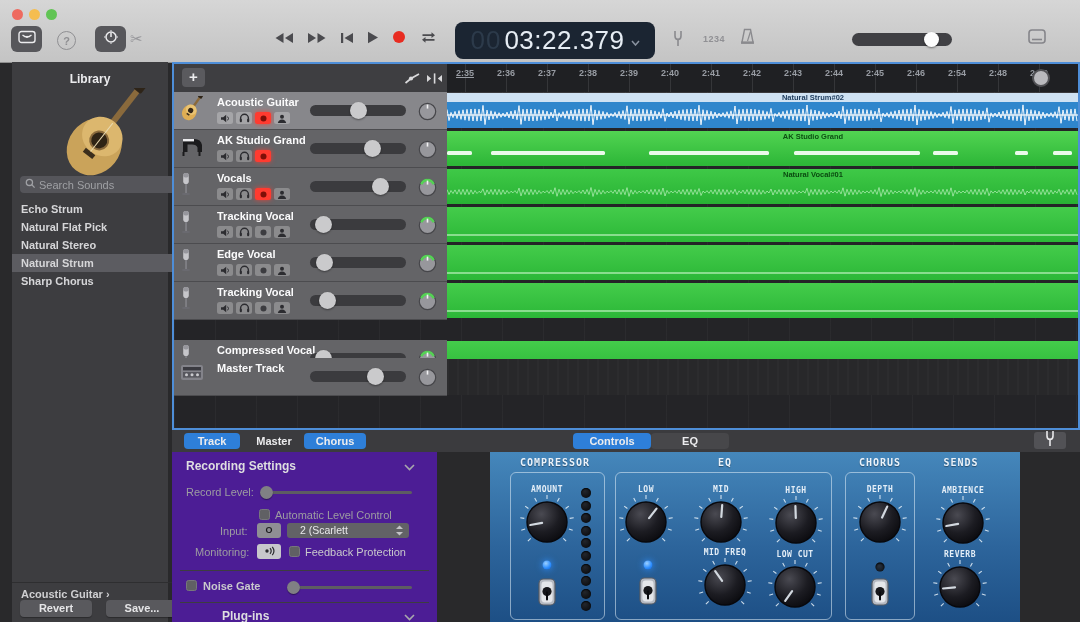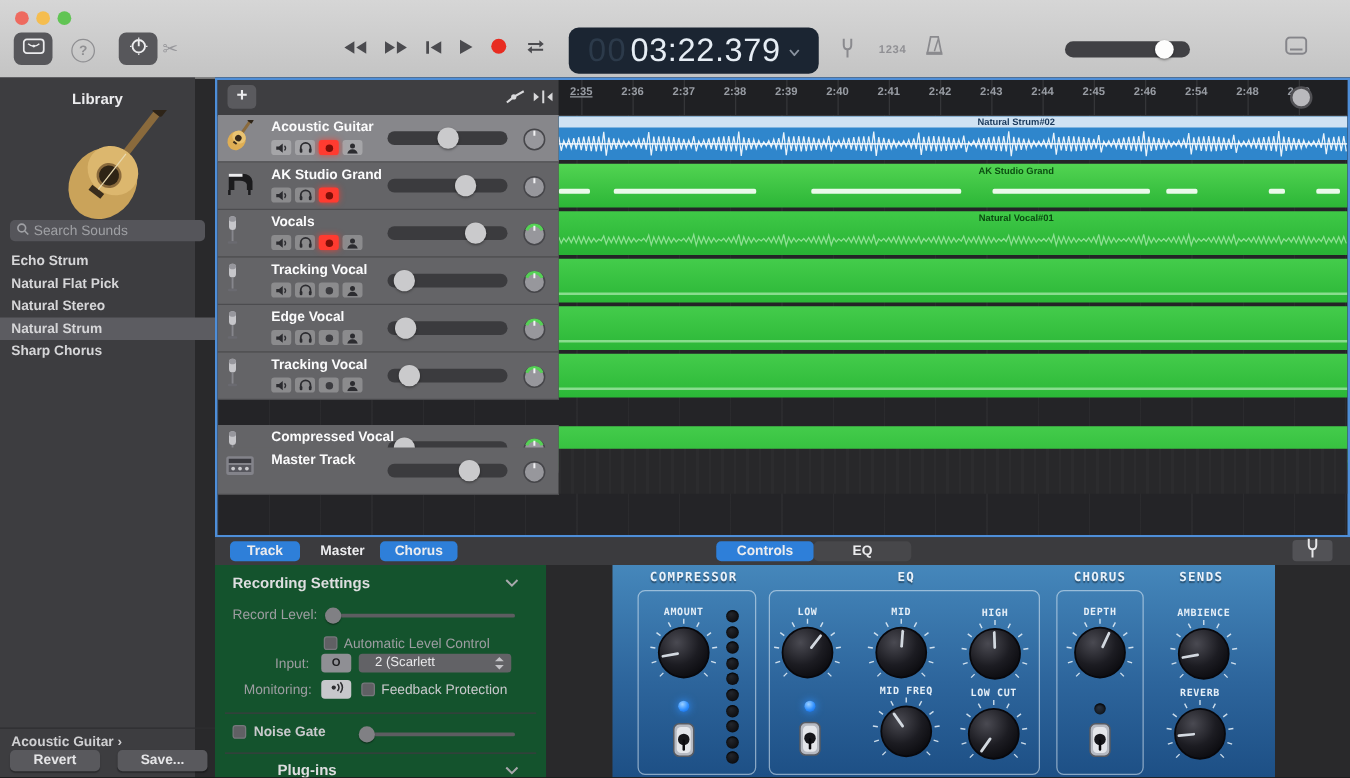--- a/index.html
+++ b/index.html
@@ -20,21 +20,21 @@
   #transport{left:274px;top:30px;display:flex;gap:13px;align-items:center;}
   #lcd{left:455px;top:22px;width:200px;height:37px;border-radius:8px;background:#1b2532;
        display:flex;align-items:center;justify-content:center;}
   #lcd .dim{color:#2c3a4a;font-size:26px;font-weight:300;letter-spacing:1px;}
   #lcd .time{color:#e6edf4;font-size:26px;font-weight:300;letter-spacing:0.5px;margin-left:3px;}
   #lcd .chev{margin-left:6px;}
   #countIn{left:703px;top:34px;font-size:9px;font-weight:700;color:#909094;letter-spacing:0.5px;}
   #volSlider{left:852px;top:33px;width:100px;height:13px;border-radius:7px;background:#404044;}
   #volKnob{width:15px;height:15px;border-radius:50%;background:#fdfdfd;top:-1px;box-shadow:0 1px 2px rgba(0,0,0,.45);}
   
-  #library{left:0;top:62px;width:156px;height:560px;background:#3d3d40;}
+  #library{left:12px;top:62px;width:156px;height:560px;background:#3d3d40;}
   #libTitle{left:0;top:10px;width:100%;text-align:center;font-size:12px;font-weight:700;color:#ececee;}
   #libSearch{left:8px;top:114px;width:156px;height:17px;background:#55555a;border-radius:4px;
              display:flex;align-items:center;padding:0 5px;box-sizing:border-box;gap:3px;}
   #libSearch span{color:#9fa0a4;font-size:11px;}
   .libItem{left:0;width:172px;height:18px;line-height:18px;padding-left:9px;box-sizing:border-box;
            font-size:11px;font-weight:700;color:#d6d6d8;}
   .libItem.sel{background:#5c5c61;}
   #libDivider{left:0px;top:520px;width:172px;height:1px;background:#2e2e30;}
   #patchName{left:9px;top:526px;font-size:11px;font-weight:700;color:#cfcfd1;}
   .libBtn{top:538px;width:72px;height:17px;background:#59595d;border-radius:4px;color:#e5e5e7;
@@ -60,21 +60,21 @@
   .tknob{width:17px;height:17px;border-radius:50%;background:#cacacc;top:-3px;box-shadow:0 1px 2px rgba(0,0,0,.4);}
   .region{left:273px;width:631px;height:35px;overflow:hidden;}
   .regLabel{top:0px;left:58%;transform:translateX(-50%);font-size:7.5px;font-weight:700;white-space:nowrap;}
   
   #bottomPanel{left:172px;top:430px;width:908px;height:192px;background:#2e2e30;}
   #tabBar{left:0;top:0;width:908px;height:22px;background:#3b3b3e;}
   .tab{top:3px;height:16px;border-radius:4px;font-size:11px;font-weight:700;color:#ececee;text-align:center;line-height:16px;}
   .tab.blue{background:#2e7fd9;}
   .tab.dark{background:#47474a;}
   #forkBtn{left:862px;top:2px;width:32px;height:17px;background:#525256;border-radius:3px;display:flex;align-items:center;justify-content:center;}
-  #recPanel{left:0;top:22px;width:265px;height:170px;background:#14532d;font-size:11px;}
+  #recPanel{left:0;top:22px;width:265px;height:170px;background:#4c1d95;font-size:11px;}
   .recLabel{color:#9d9da1;}
   .recBold{color:#dedee0;font-weight:700;font-size:12px;}
   .chk{width:11px;height:11px;border-radius:2.5px;background:#606064;border:1px solid #77777c;box-sizing:border-box;}
   .recLine{height:3px;border-radius:2px;background:#5d5d61;}
   .recKnob{width:13px;height:13px;border-radius:50%;background:#808084;box-shadow:0 1px 1px rgba(0,0,0,.4);}
   #inputFmt{left:85px;top:71px;width:24px;height:15px;background:#8f8f94;border-radius:3px;color:#1e1e20;
             font-size:9px;font-weight:700;text-align:center;line-height:15px;}
   #inputDrop{left:115px;top:71px;width:122px;height:15px;background:#626266;border-radius:3px;color:#e9e9eb;
              font-size:10.5px;line-height:15px;padding-left:13px;box-sizing:border-box;}
   #monBtn{left:85px;top:92px;width:24px;height:15px;background:#c7c7cb;border-radius:3px;display:flex;align-items:center;justify-content:center;}

